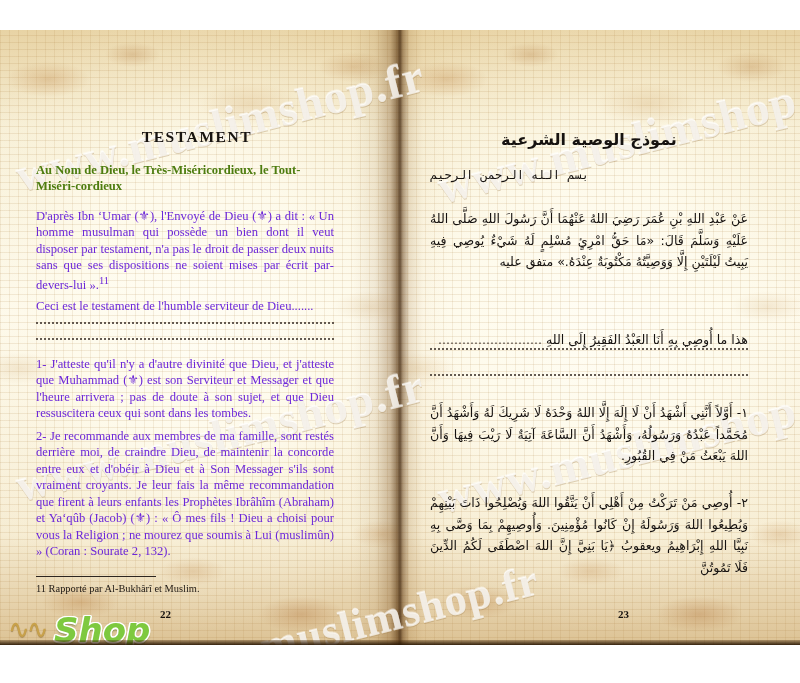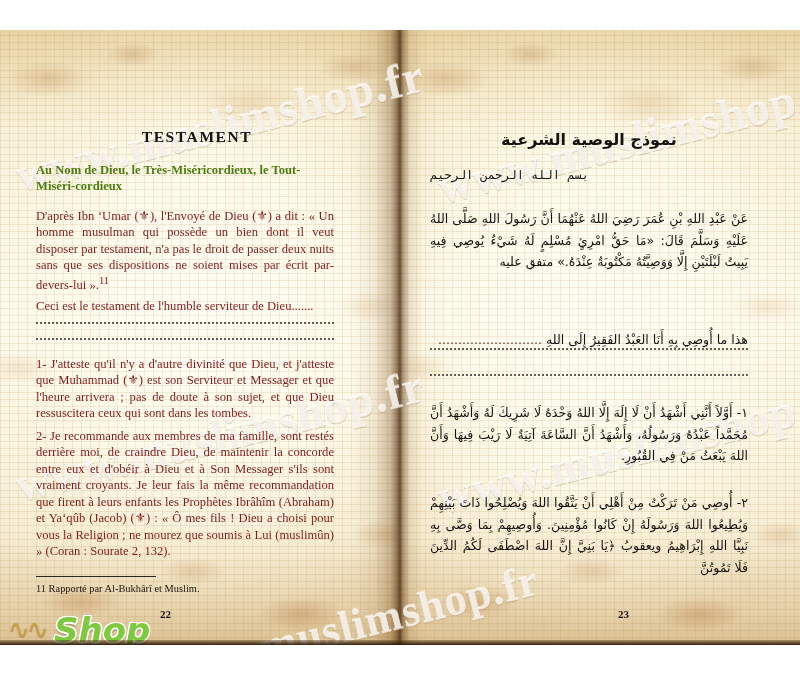--- a/index.html
+++ b/index.html
@@ -89,21 +89,21 @@
 
   .chapter-title{
     position:absolute; left:0; top:98px; width:298px; text-align:center;
     font-size:15.5px; font-weight:bold; letter-spacing:1.6px; color:#171310;padding-left:12px;
   }
   .basmala-fr{
     position:absolute; left:0; top:132px; width:298px; 
     font-size:12.6px; font-weight:bold; line-height:1.30; color:#4d7c0f;
   }
   .body-fr{
-    font-size:12.6px; line-height:1.305; color:#7f1d1d;
+    font-size:12.6px; line-height:1.305; color:#6d28d9;
     text-align:justify; text-justify:inter-word; margin:0;
   }
   #p-hadith { position:absolute; left:0; top:178px; width:298px; }
   #p-ceci   { position:absolute; left:0; top:268px; width:298px; }
   #p-one    { position:absolute; left:0; top:326px; width:298px; }
   #p-two    { position:absolute; left:0; top:398px; width:298px; }
 
   .dots-fr{
     position:absolute; left:0; width:298px; height:2px;
     border-top:2px dotted #4a4038; opacity:.85;

